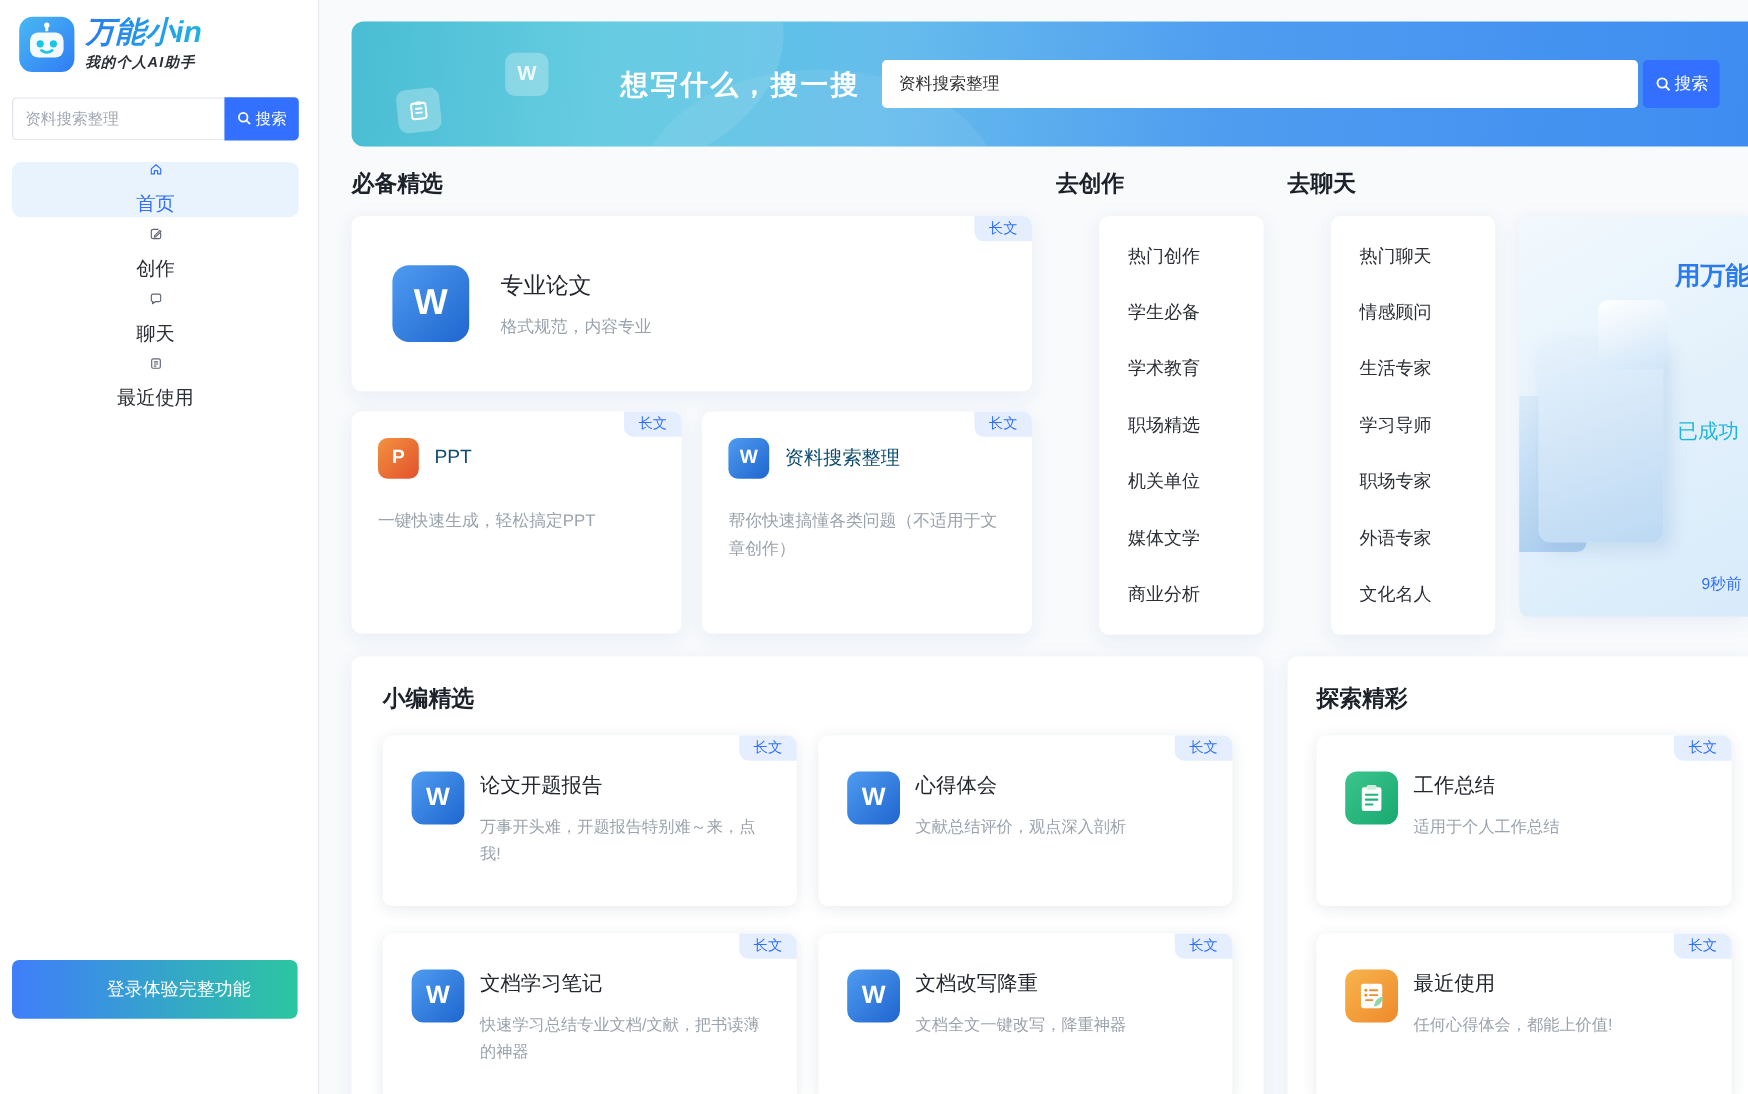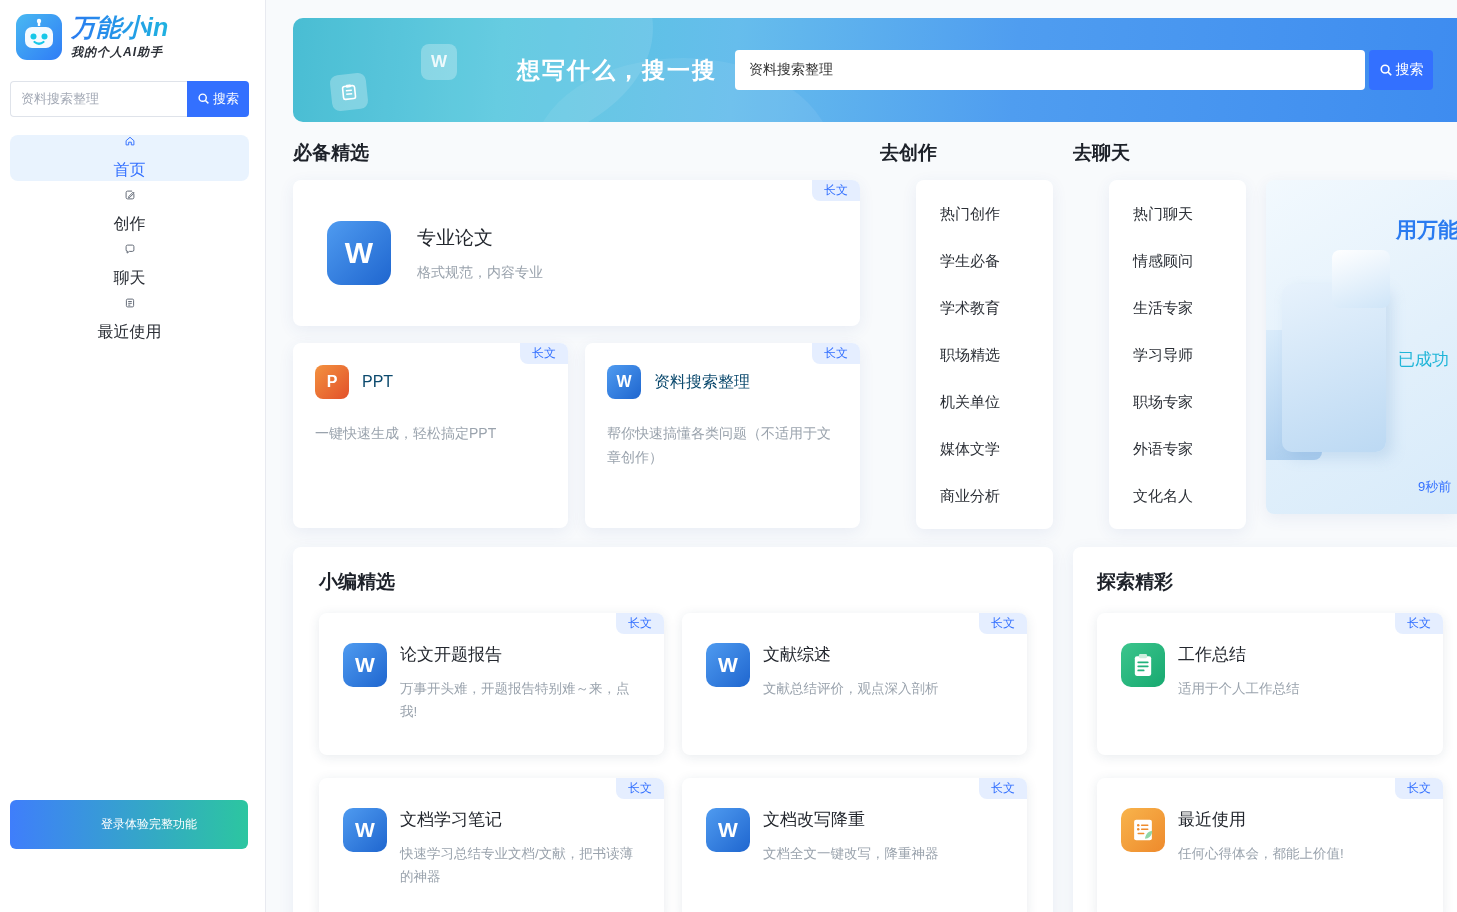--- a/index.html
+++ b/index.html
@@ -15,21 +15,21 @@
   .logo-text .t2 { font-size:12px; font-weight:700; font-style:italic; color:#2b2f36; margin-top:2px; letter-spacing:1px; }
   .side-search { display:flex; margin:8px 16px 0 10px; height:36px; }
   .side-search input { flex:1; min-width:0; border:1px solid #dfe3ea; border-right:none; border-radius:4px 0 0 4px; padding:0 10px; font-size:13px; color:#333; outline:none; font-family:inherit; }
   .side-search input::placeholder { color:#a2a8b4; }
   .btn-search-side { width:62px; border:none; background:#3370ff; color:#fff; font-size:13px; border-radius:0 4px 4px 0; display:flex; align-items:center; justify-content:center; gap:3px; cursor:pointer; font-family:inherit; }
   .nav { margin-top:18px; padding:0 16px 0 10px; }
   .nav-item { display:flex; align-items:center; gap:13px; height:46px; padding:0 15px; border-radius:8px; font-size:16px; color:#2b2f36; cursor:pointer; margin-bottom:8px;flex-direction:column; }
   .nav-item svg { color:#5f6673; }
   .nav-item.active { background:#e9f3fe; color:#3370ff; }
   .nav-item.active svg { color:#3370ff; }
-  .login-btn { position:absolute; left:10px; bottom:63px; width:238px; height:49px; border:none; border-radius:6px; background:linear-gradient(90deg,#3f7efb,#2cc6a0); color:#fff; font-size:12px; cursor:pointer; font-family:Liberation Sans, sans-serif;padding-left:40px; }
+  .login-btn { position:absolute; left:10px; bottom:63px; width:238px; height:49px; border:none; border-radius:6px; background:linear-gradient(90deg,#3f7efb,#2cc6a0); color:#fff; font-size:15px; cursor:pointer; font-family:Liberation Sans, sans-serif;padding-left:40px; }
 
   
   .main { flex:1; min-width:0; padding:18px 0 0 27px; position:relative; }
 
   
   .banner { height:104px; border-radius:10px 0 0 10px; background:linear-gradient(95deg,#35b6cf 0%,#55c7de 18%,#66bdec 38%,#4f9df0 62%,#3e8cf0 100%); position:relative; display:flex; align-items:center; overflow:hidden; }
   .banner .glow1 { position:absolute; left:-60px; top:-120px; width:420px; height:260px; border-radius:50%; background:rgba(255,255,255,.10); }
   .banner .glow2 { position:absolute; left:240px; top:40px; width:300px; height:200px; border-radius:50%; background:rgba(255,255,255,.07); }
   .deco-doc { position:absolute; width:36px; height:36px; border-radius:8px; background:rgba(255,255,255,.28); display:flex; align-items:center; justify-content:center; color:rgba(255,255,255,.85); font-weight:700; font-size:17px; }
   .deco-doc.d1 { left:128px; top:26px; }
@@ -284,21 +284,21 @@
             </div>
           </div>
 
           <div class="mini-card">
             <span class="badge">长文</span>
             <div class="mc-body">
               <div class="icon-word icon-44">
                   <span>W</span>
                 </div>
               <div class="mc-text">
-                <div class="mc-title">文献综述</div>
+                <div class="mc-title">心得体会</div>
                 <div class="mc-desc">文献总结评价，观点深入剖析</div>
               </div>
             </div>
           </div>
 
           <div class="mini-card">
             <span class="badge">长文</span>
             <div class="mc-body">
               <div class="icon-word icon-44">
                   <span>W</span>

